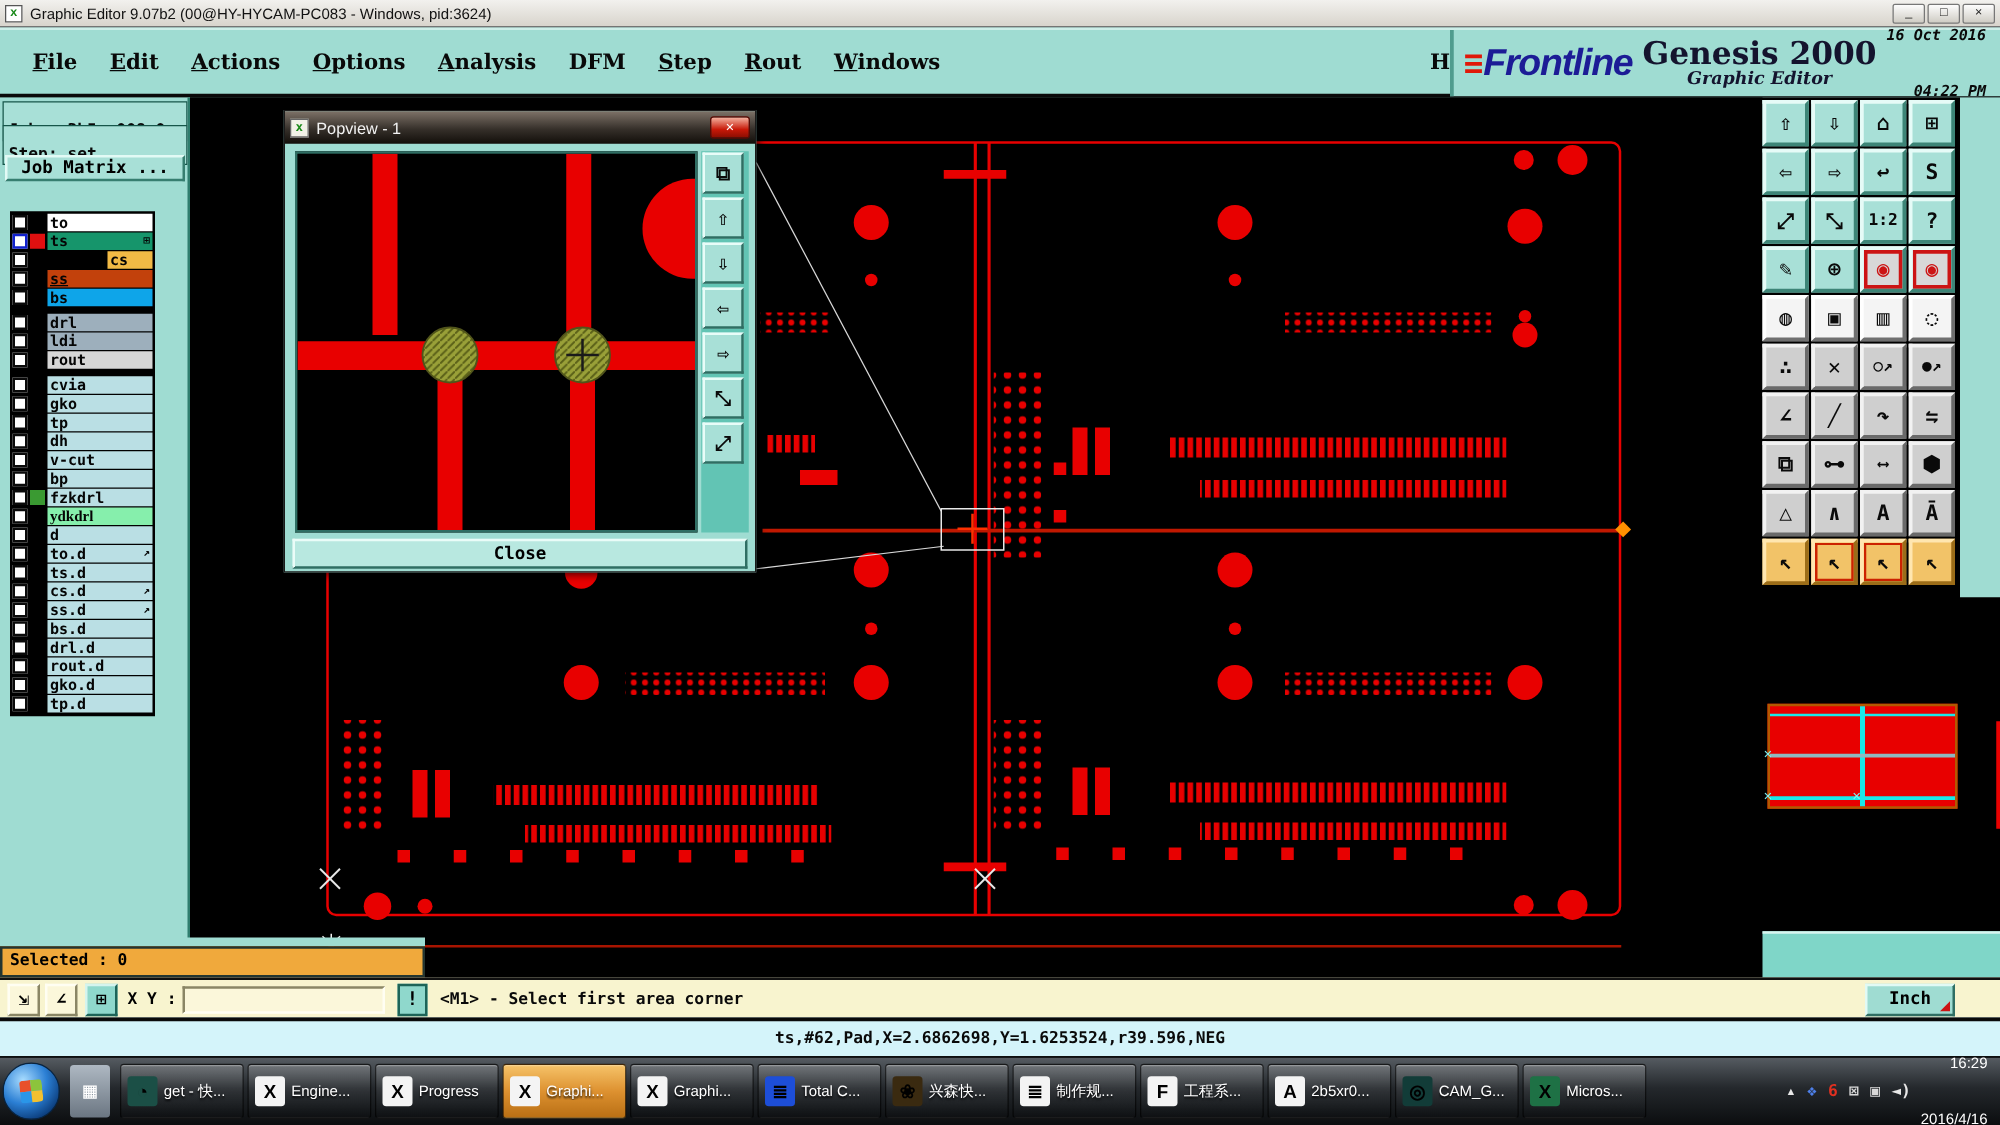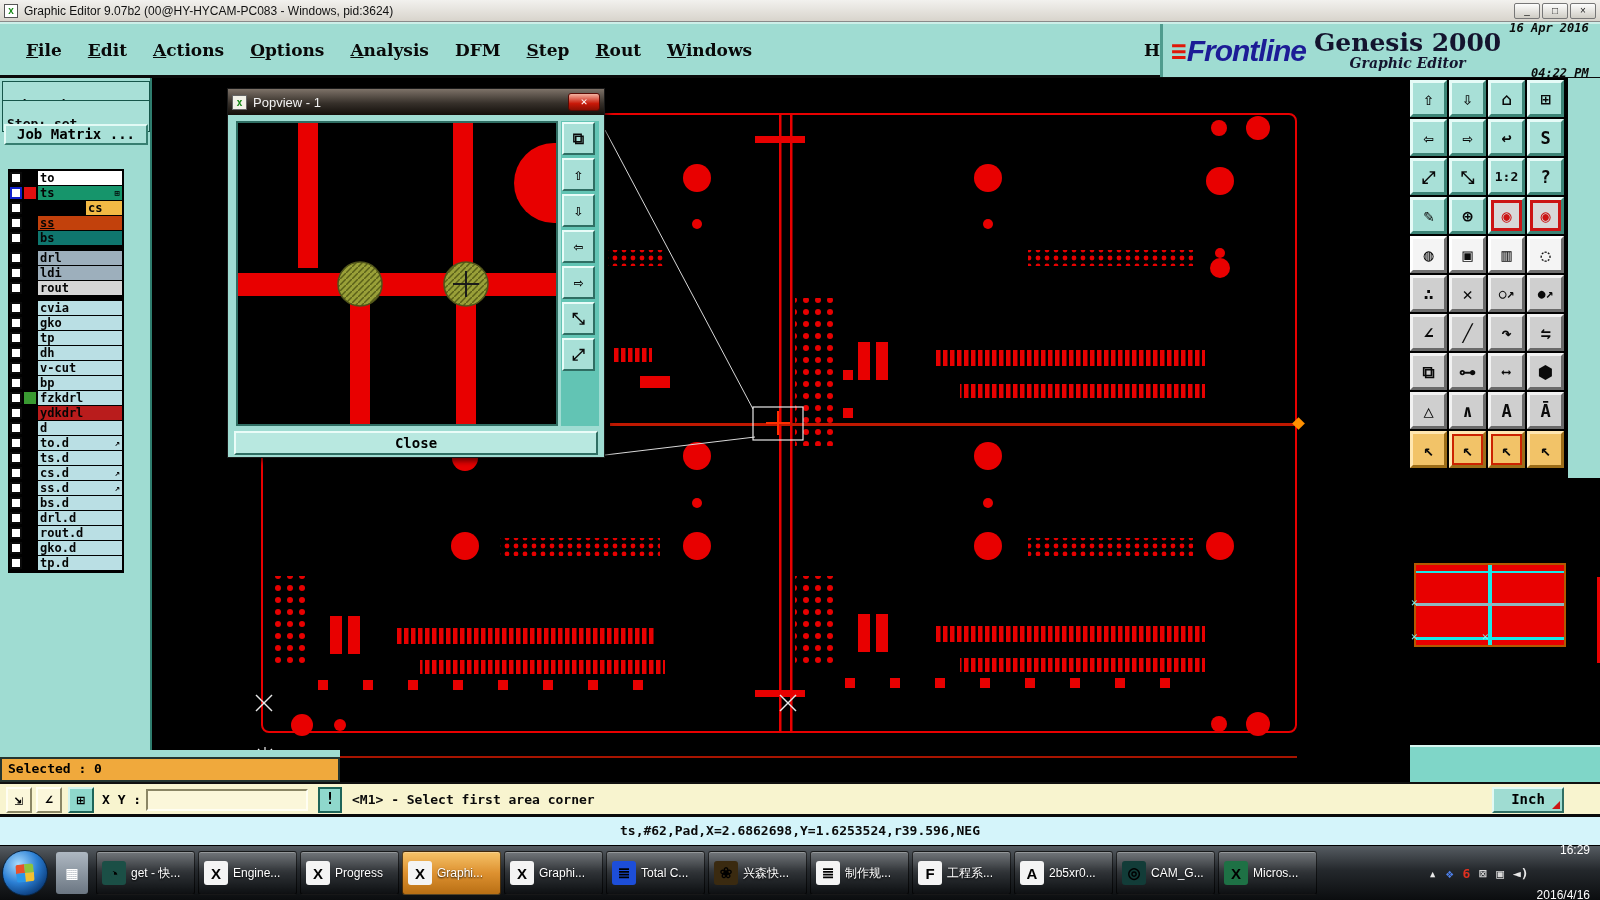--- a/index.html
+++ b/index.html
@@ -205,21 +205,21 @@
     </div>
     <span class="menu-item no-ul" id="help-item">Help</span>
     <div id="brand">
       <span id="brand-lines">≡</span>
       <span id="brand-logo">Frontline</span>
       <div id="brand-mid">
         <div id="brand-product">Genesis 2000</div>
         <div id="brand-sub">Graphic Editor</div>
       </div>
       <div id="brand-dt">
-        <div>16 Apr 2016</div>
+        <div>16 Oct 2016</div>
         <div>04:22 PM</div>
       </div>
     </div>
   </div>
 
   <div id="canvas">
     <svg width="1258" height="704" viewBox="0 0 1258 704">
       <defs>
         <pattern id="stripes" width="7" height="18" patternUnits="userSpaceOnUse">
           <rect width="7" height="18" fill="#e80000"></rect>
@@ -421,21 +421,21 @@
           <span class="sw"></span>
           <span class="lname" style="background: #c2410c; text-decoration: underline;">
             <span>ss</span>
             <span class="lbadge"></span>
           </span>
         </div>
 
         <div class="lrow">
           <span class="cb"></span>
           <span class="sw"></span>
-          <span class="lname" style="background: #0f766e; align-items: center;">
+          <span class="lname" style="background: #0ea5e9; align-items: center;">
             <span>bs</span>
             <span class="lbadge"></span>
           </span>
         </div>
 
         <div class="lrow gap">
           <span class="cb"></span>
           <span class="sw"></span>
           <span class="lname" style="background: rgb(157, 175, 188);">
             <span>drl</span>
@@ -520,21 +520,21 @@
           <span class="sw" style="background: rgb(58, 154, 50);"></span>
           <span class="lname" style="background: rgb(186, 223, 228);">
             <span>fzkdrl</span>
             <span class="lbadge"></span>
           </span>
         </div>
 
         <div class="lrow">
           <span class="cb"></span>
           <span class="sw"></span>
-          <span class="lname" style="background: #b91c1c;">
+          <span class="lname" style="background: #86efac; font-family: Liberation Serif, serif;">
             <span>ydkdrl</span>
             <span class="lbadge"></span>
           </span>
         </div>
 
         <div class="lrow">
           <span class="cb"></span>
           <span class="sw"></span>
           <span class="lname" style="background: rgb(186, 223, 228);">
             <span>d</span>

